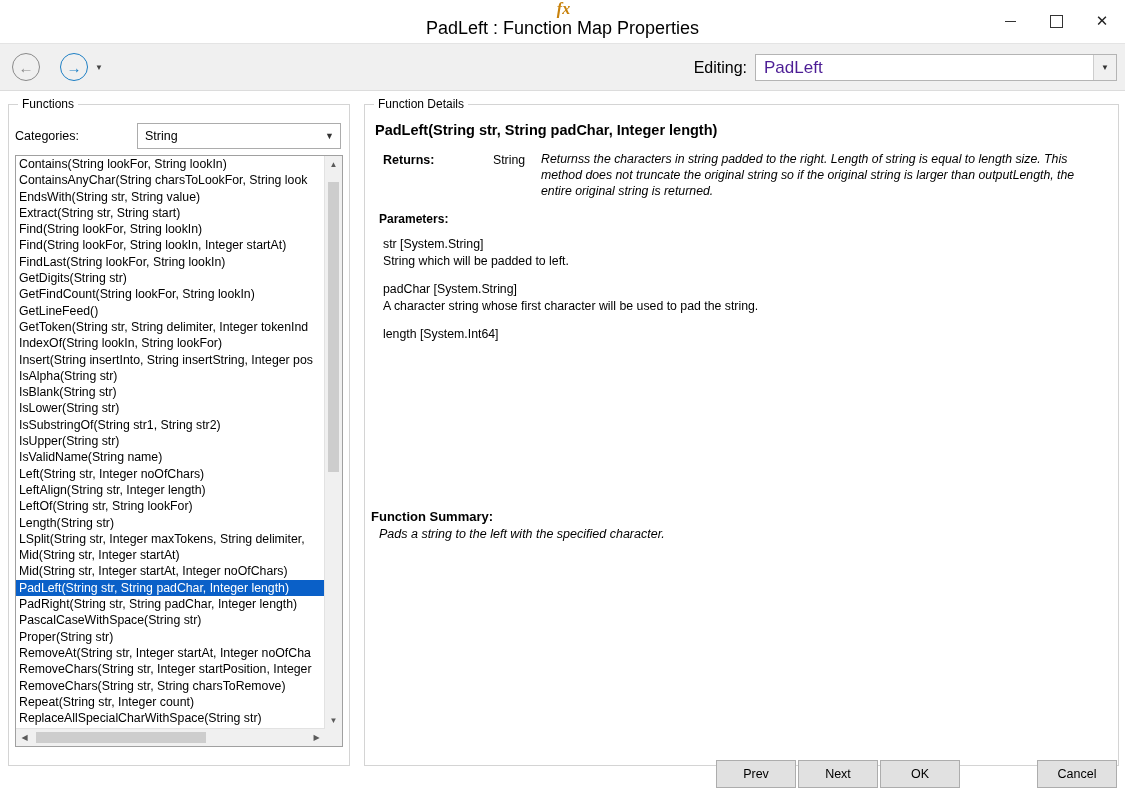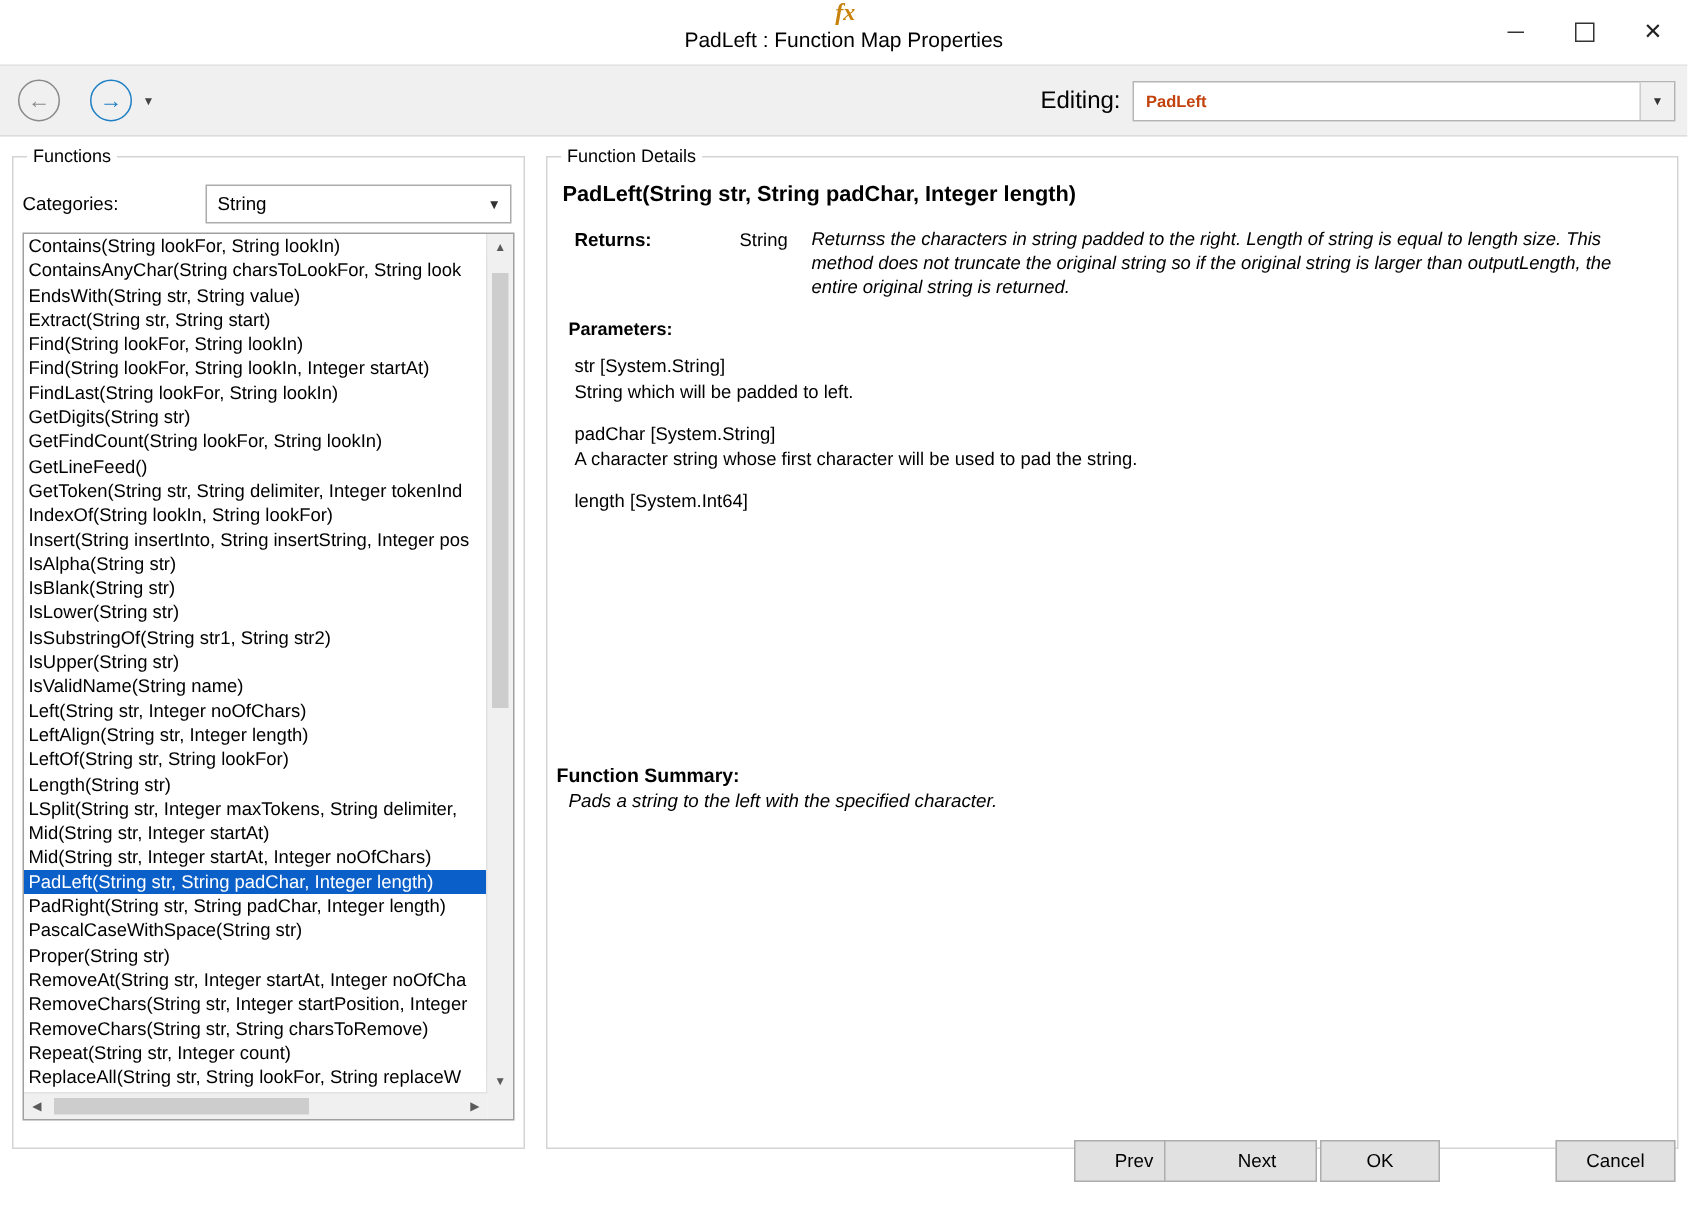--- a/index.html
+++ b/index.html
@@ -32,21 +32,21 @@
     margin-right: 10px;
     color: #c8820c;
     font-style: italic;
     font-weight: bold;
     font-size: 16px;
     font-family: "Liberation Serif", serif;
     width: 18px;
     text-align: center;
   }
   .title-text {
-    font-size: 14px;
+    font-size: 18px;
     color: #000000;
   }
   .win-buttons {
     position: absolute;
     right: 0;
     top: 0;
     height: 42px;
     display: flex;
   }
   .win-btn {
@@ -108,23 +108,23 @@
     width: 360px;
     height: 25px;
     background: #ffffff;
     border: 1px solid #b4b4b4;
     display: flex;
     align-items: center;
     position: relative;
   }
   .combo .combo-value {
     padding-left: 8px;
-    font-size: 11px;
-    font-weight: bold;
-    color: #c2410c;
+    font-size: 17px;
+    font-weight: normal;
+    color: #4c1d95;
   }
   .combo .combo-arrow {
     position: absolute;
     right: 0;
     top: 0;
     bottom: 0;
     width: 22px;
     background: #f0f0f0;
     border-left: 1px solid #cdcdcd;
     display: flex;
@@ -391,21 +391,21 @@
     border: 1px solid #adadad;
     font-size: 12.5px;
     font-family: Liberation Sans, sans-serif;
     color: #000;
     display: flex;
     align-items: center;
     justify-content: center;
     cursor: default;
   }
   #btn-prev   { right: 329px; }
-  #btn-next   { right: 247px; padding-left: 22px; }
+  #btn-next   { right: 247px; }
   #btn-ok     { right: 165px; }
   #btn-cancel { right: 8px; width: 78px; }
   .topstrip {
     position:absolute;
     left: 600px;
     top: 0;
     width: 85px;
     height: 3px;
     background: #6b6b6b;
   }
@@ -486,21 +486,20 @@
           <div class="list-item">Mid(String str, Integer startAt)</div>
           <div class="list-item">Mid(String str, Integer startAt, Integer noOfChars)</div>
           <div class="list-item selected">PadLeft(String str, String padChar, Integer length)</div>
           <div class="list-item">PadRight(String str, String padChar, Integer length)</div>
           <div class="list-item">PascalCaseWithSpace(String str)</div>
           <div class="list-item">Proper(String str)</div>
           <div class="list-item">RemoveAt(String str, Integer startAt, Integer noOfCha</div>
           <div class="list-item">RemoveChars(String str, Integer startPosition, Integer</div>
           <div class="list-item">RemoveChars(String str, String charsToRemove)</div>
           <div class="list-item">Repeat(String str, Integer count)</div>
-          <div class="list-item">ReplaceAll(String str, String lookFor, String replaceW</div>
           <div class="list-item">ReplaceAllSpecialCharWithSpace(String str)</div>
         </div>
 
       <div class="vscroll">
         <div class="arrow">▲</div>
         <div class="thumb"></div>
         <div class="arrow bottom">▼</div>
       </div>
 
       <div class="hscroll">

